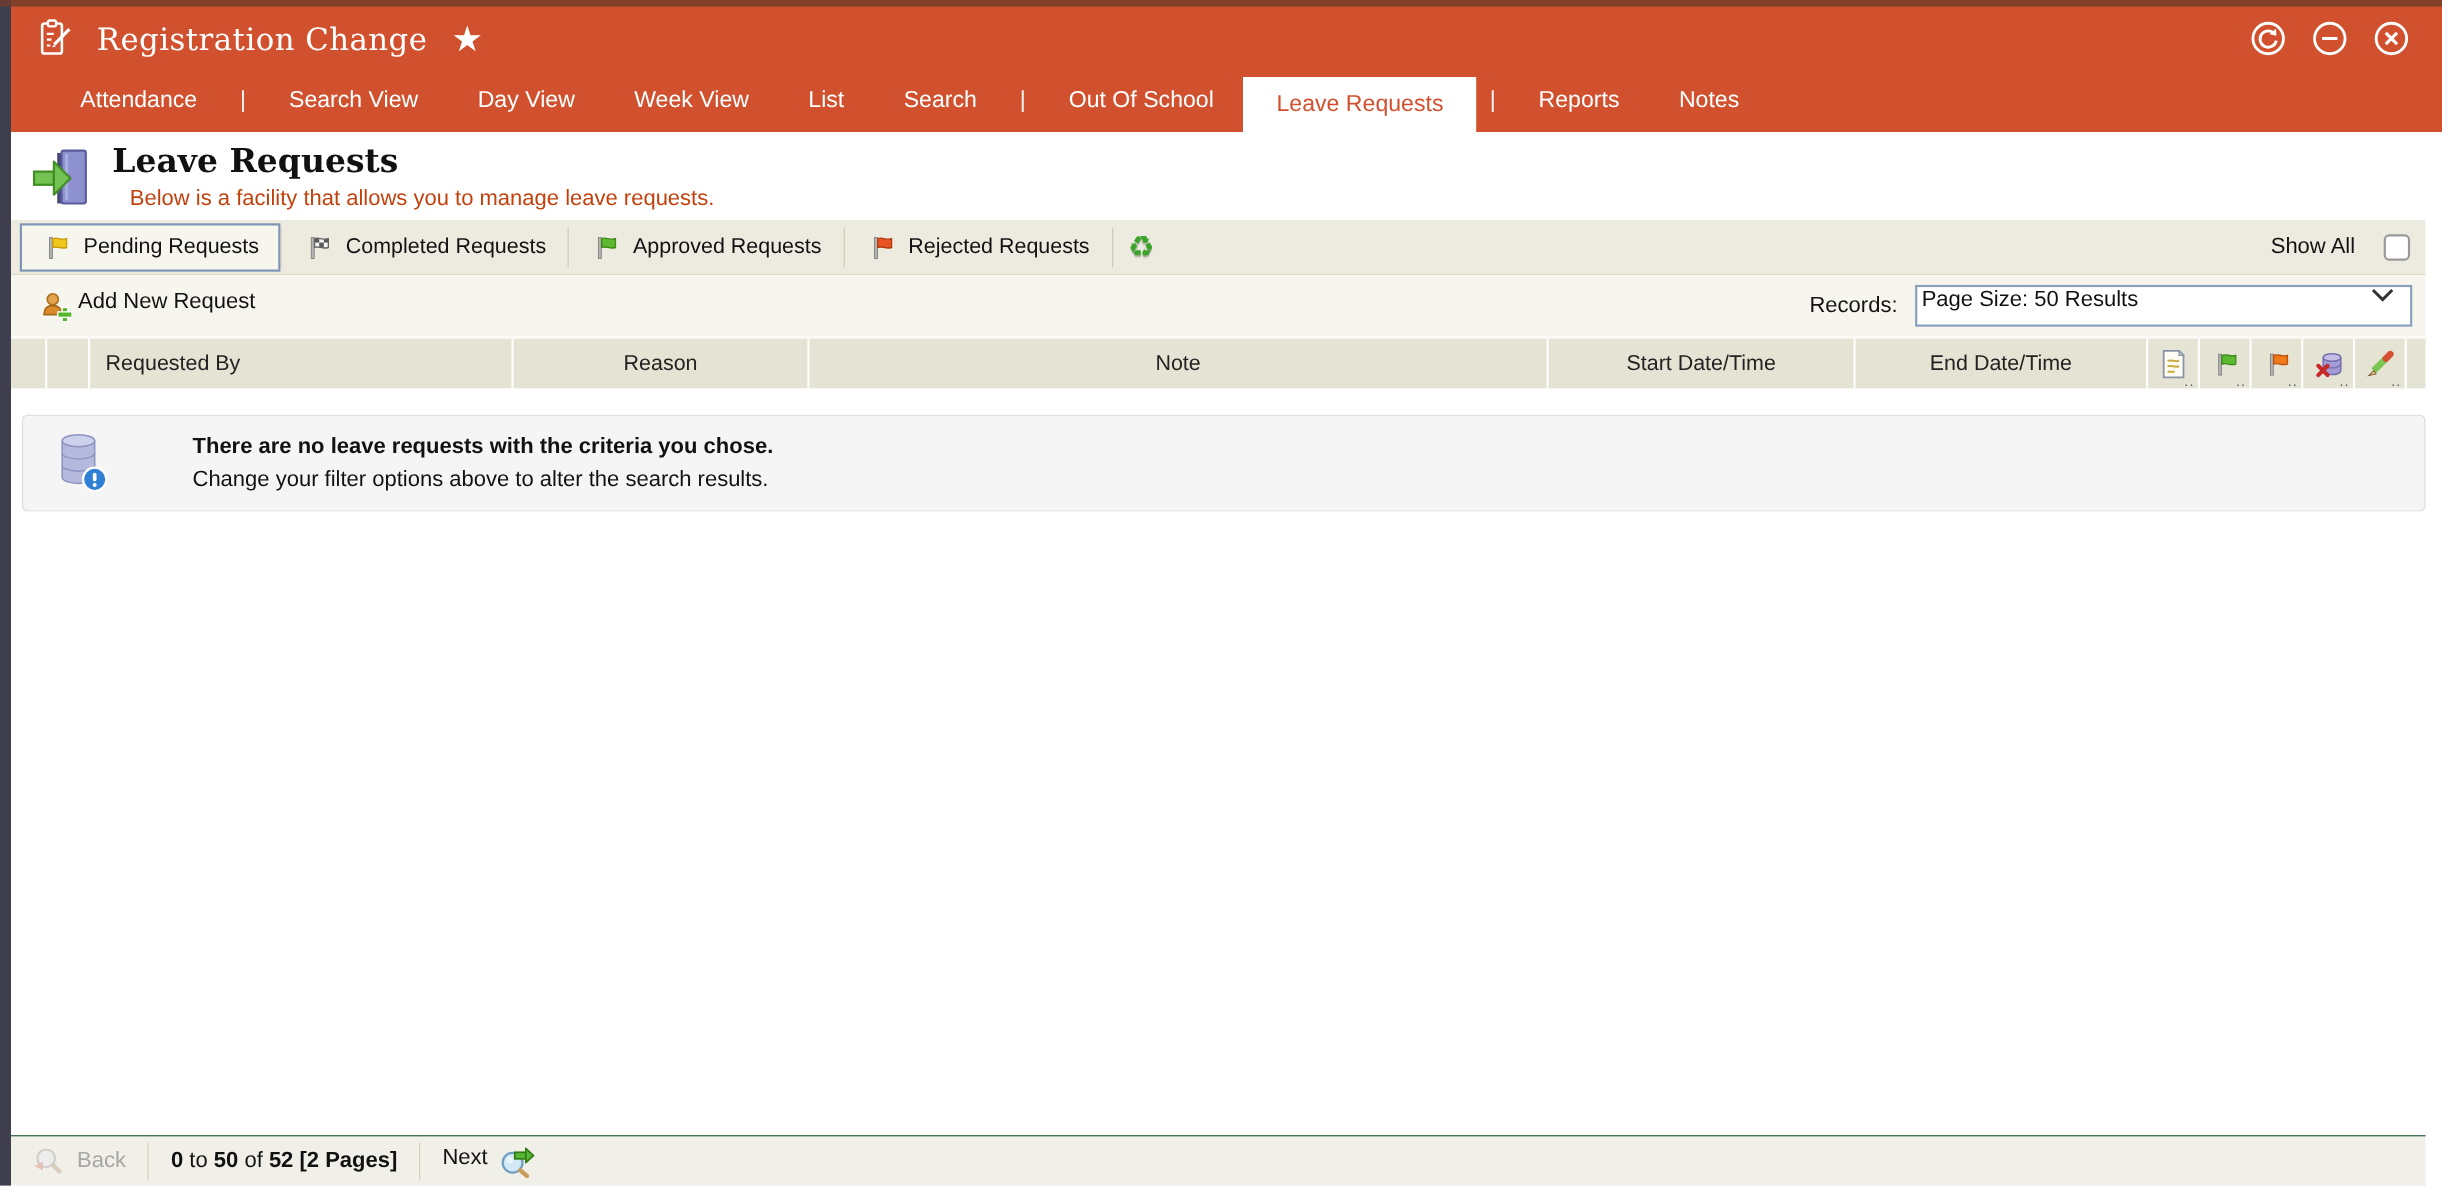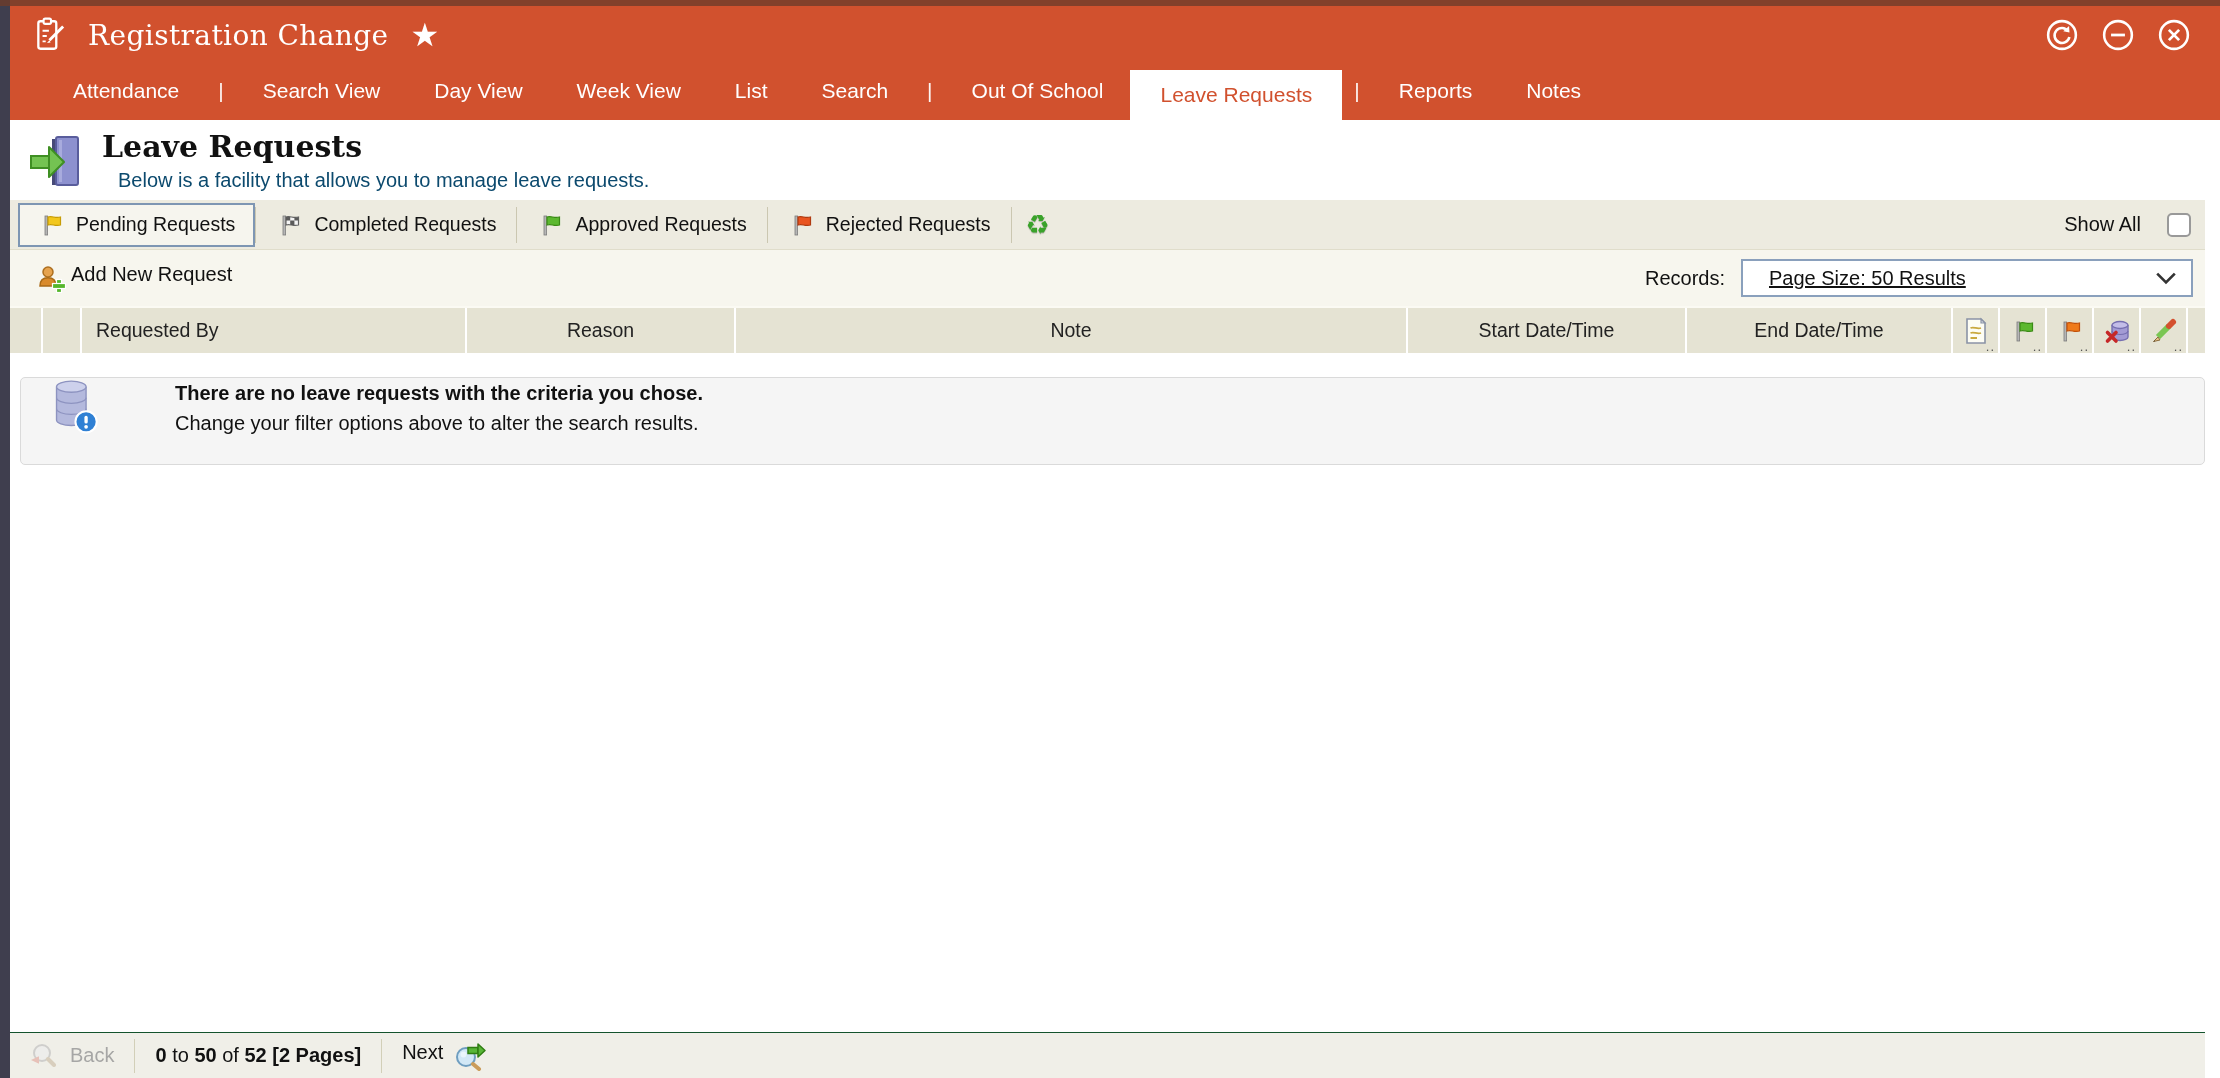--- a/index.html
+++ b/index.html
@@ -21,57 +21,57 @@
   .navbar{height:62px;display:flex;align-items:stretch;padding-left:36px;color:#fff;font-size:21px;}
   .nav-item{display:flex;align-items:center;padding:0 27px;cursor:pointer;white-space:nowrap;}
   .nav-sep{display:flex;align-items:center;padding:0 12px;opacity:.95;}
   .nav-item.active{background:#fff;color:#d1512e;align-self:flex-end;height:50px;padding:0 30px;}
 
   
   .page-head{background:#fff;height:80px;flex:0 0 80px;display:flex;padding:10px 0 0 18px;box-sizing:border-box;}
   .page-head-icon{width:60px;height:60px;flex:0 0 60px;margin-top:2px;}
   .page-head-text{margin-left:14px;}
   .page-title{font-family:"DejaVu Serif",serif;font-size:30px;font-weight:bold;color:#111;margin:0;line-height:34px;}
-  .page-subtitle{font-size:20px;color:#0c4a6e;margin:4px 0 0 16px;line-height:24px;}
+  .page-subtitle{font-size:20px;color:#c2410c;margin:4px 0 0 16px;line-height:24px;}
 
   
   .filterbar{background:#edebe0;height:50px;flex:0 0 50px;margin-right:15px;display:flex;align-items:center;padding:0 10px 0 8px;border-bottom:1px solid #e0ddcb;box-sizing:border-box;}
   .ftab{display:flex;align-items:center;gap:12px;font-size:19.5px;color:#111;padding:0 20px;height:50px;cursor:pointer;white-space:nowrap;box-sizing:border-box;}
   .ftab.active{border:2px solid #7e96b3;background:#f6f5ee;height:44px;padding:0 18px;}
   .fdiv{width:1px;height:36px;background:#cbc7b1;flex:0 0 1px;}
   .flag-icon{width:26px;height:26px;flex:0 0 26px;}
   .recycle-btn{margin-left:14px;font-size:27px;color:#3aa32a;cursor:pointer;text-shadow:0 1px 1px rgba(0,0,0,.25);}
   .show-all{margin-left:auto;display:flex;align-items:center;gap:26px;font-size:20px;color:#111;padding-right:4px;}
   .checkbox{width:24px;height:24px;background:#fff;border:2px solid #999;border-radius:5px;box-sizing:border-box;cursor:pointer;}
 
   
   .toolbar{background:#f7f6ee;height:56px;flex:0 0 56px;margin-right:15px;display:flex;align-items:center;padding:0 12px 0 26px;font-size:20px;color:#111;box-sizing:border-box;}
   .add-btn{display:flex;align-items:flex-start;gap:5px;cursor:pointer;}
   .records{margin-left:auto;display:flex;align-items:center;gap:16px;}
-  .select{width:452px;height:38px;background:#fff;border:2px solid #8aa0bc;box-sizing:border-box;display:flex;align-items:center;justify-content:space-between;padding:0 14px 0 26px;font-size:20px;cursor:pointer;text-decoration:underline;}
+  .select{width:452px;height:38px;background:#fff;border:2px solid #8aa0bc;box-sizing:border-box;display:flex;justify-content:space-between;padding:0 14px 0 4px;font-size:20px;cursor:pointer;}
 
   
   .thead{background:#fff;height:45px;flex:0 0 45px;margin-right:15px;display:flex;border-top:2px solid #fbfaf3;}
   .th{background:#e5e3d3;display:flex;align-items:center;font-size:19.5px;color:#222;border-right:2px solid #fff;box-sizing:border-box;white-space:nowrap;}
   .th.c{justify-content:center;}
   .th.iconcell{justify-content:center;cursor:pointer;position:relative;}
   .th .dots{position:absolute;right:3px;bottom:2px;font-size:13px;color:#555;letter-spacing:1px;line-height:8px;}
   .w1{width:33px;flex:0 0 33px;}
   .w2{width:39px;flex:0 0 39px;}
   .w-req{width:385px;flex:0 0 385px;padding-left:14px;}
   .w-reason{width:269px;flex:0 0 269px;}
   .w-note{flex:1 1 auto;}
   .w-start{width:279px;flex:0 0 279px;}
   .w-end{width:266px;flex:0 0 266px;}
   .w-icon{width:47px;flex:0 0 47px;}
   .w-last{width:17px;flex:0 0 17px;border-right:none;}
 
   
   .empty-wrap{margin:24px 15px 0 10px;}
-  .empty-box{height:88px;background:#f5f5f5;border:1px solid #dadada;border-radius:5px;display:flex;align-items:flex-start;padding-left:30px;box-sizing:border-box;}
+  .empty-box{height:88px;background:#f5f5f5;border:1px solid #dadada;border-radius:5px;display:flex;align-items:center;padding-left:30px;box-sizing:border-box;}
   .empty-icon{width:48px;height:58px;flex:0 0 48px;}
   .empty-text{margin-left:76px;font-size:20px;color:#111;line-height:30px;}
   .empty-text .b{font-weight:bold;}
 
   .spacer{flex:1 1 auto;background:#fff;}
 
   
   .pager{height:46px;flex:0 0 46px;margin-right:15px;background:#f0efe8;border-top:1px solid #14532d;display:flex;align-items:center;padding:0 18px;font-size:20px;color:#111;box-sizing:border-box;}
   .back-btn{display:flex;align-items:center;gap:10px;color:#9a9a9a;cursor:default;opacity:.85;}
   .pdiv{width:1px;height:34px;background:#d2cfb8;margin:0 20px;flex:0 0 1px;}

